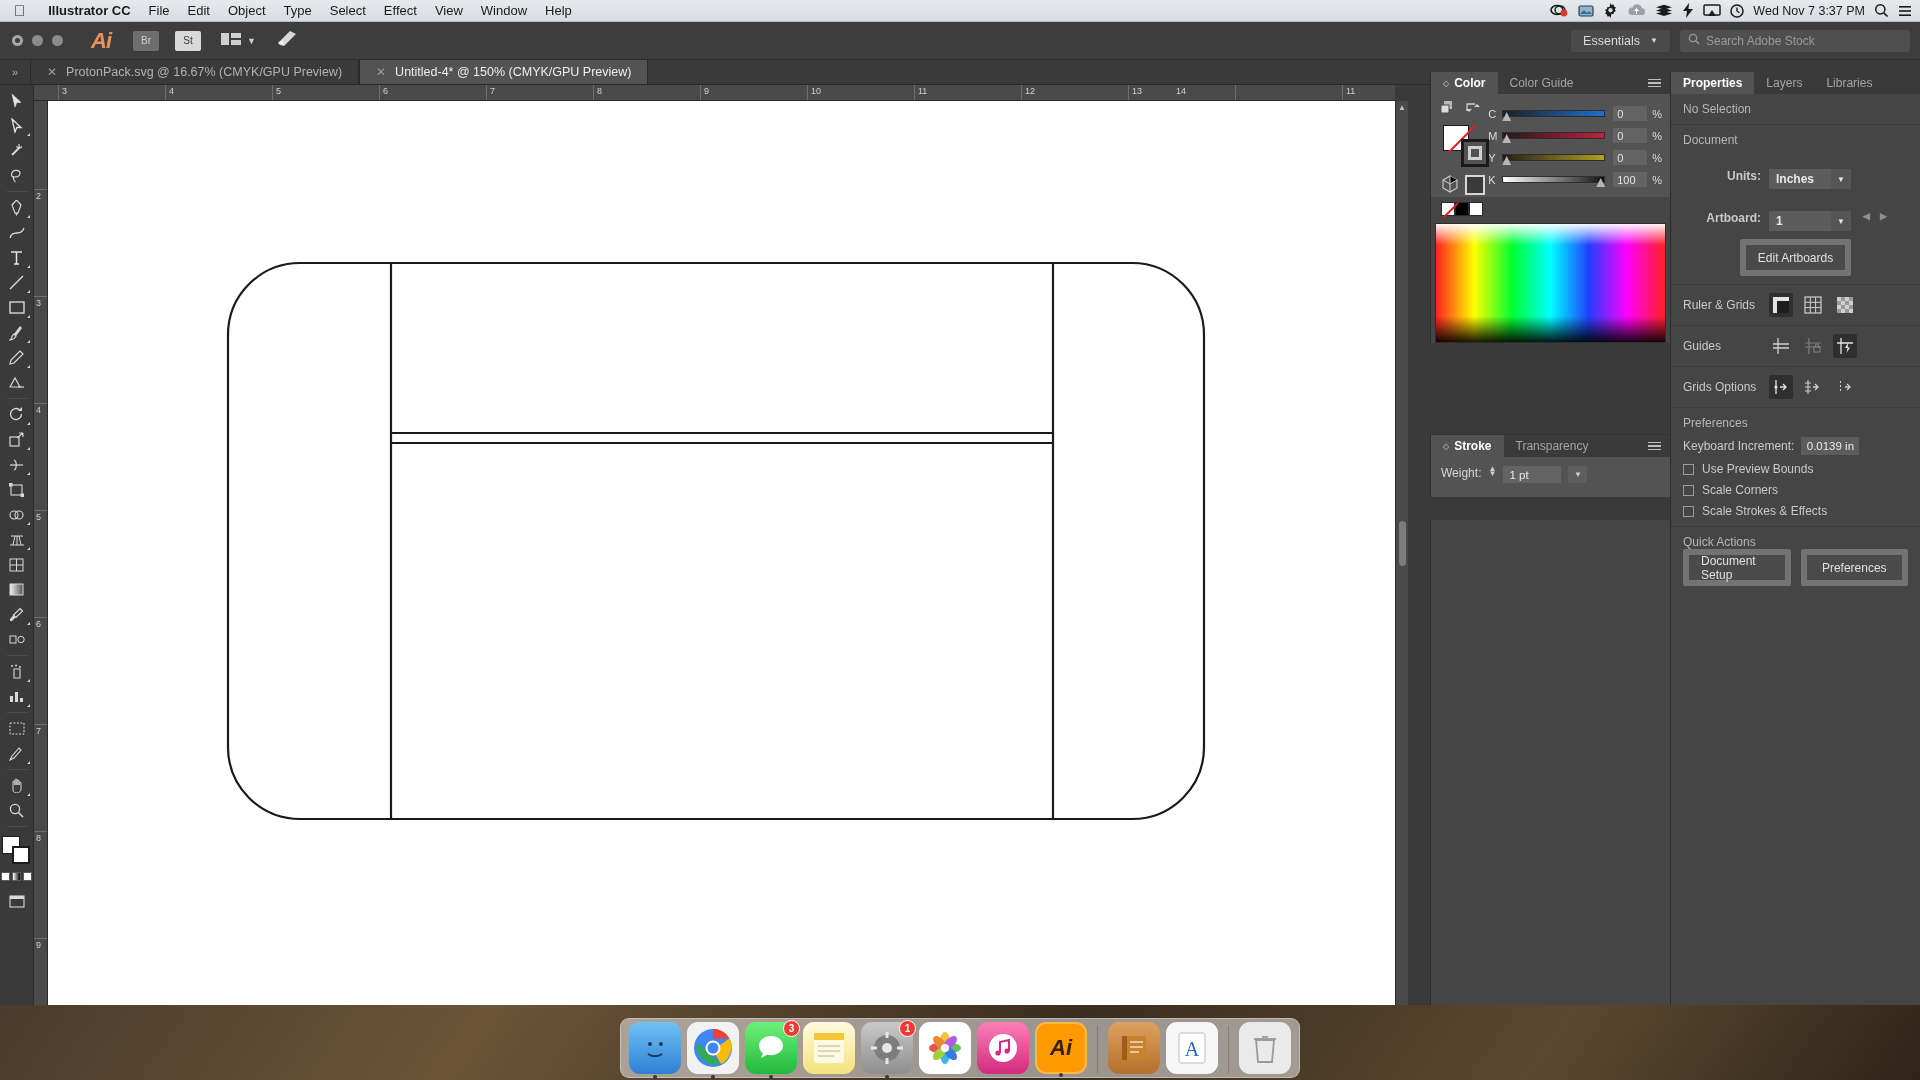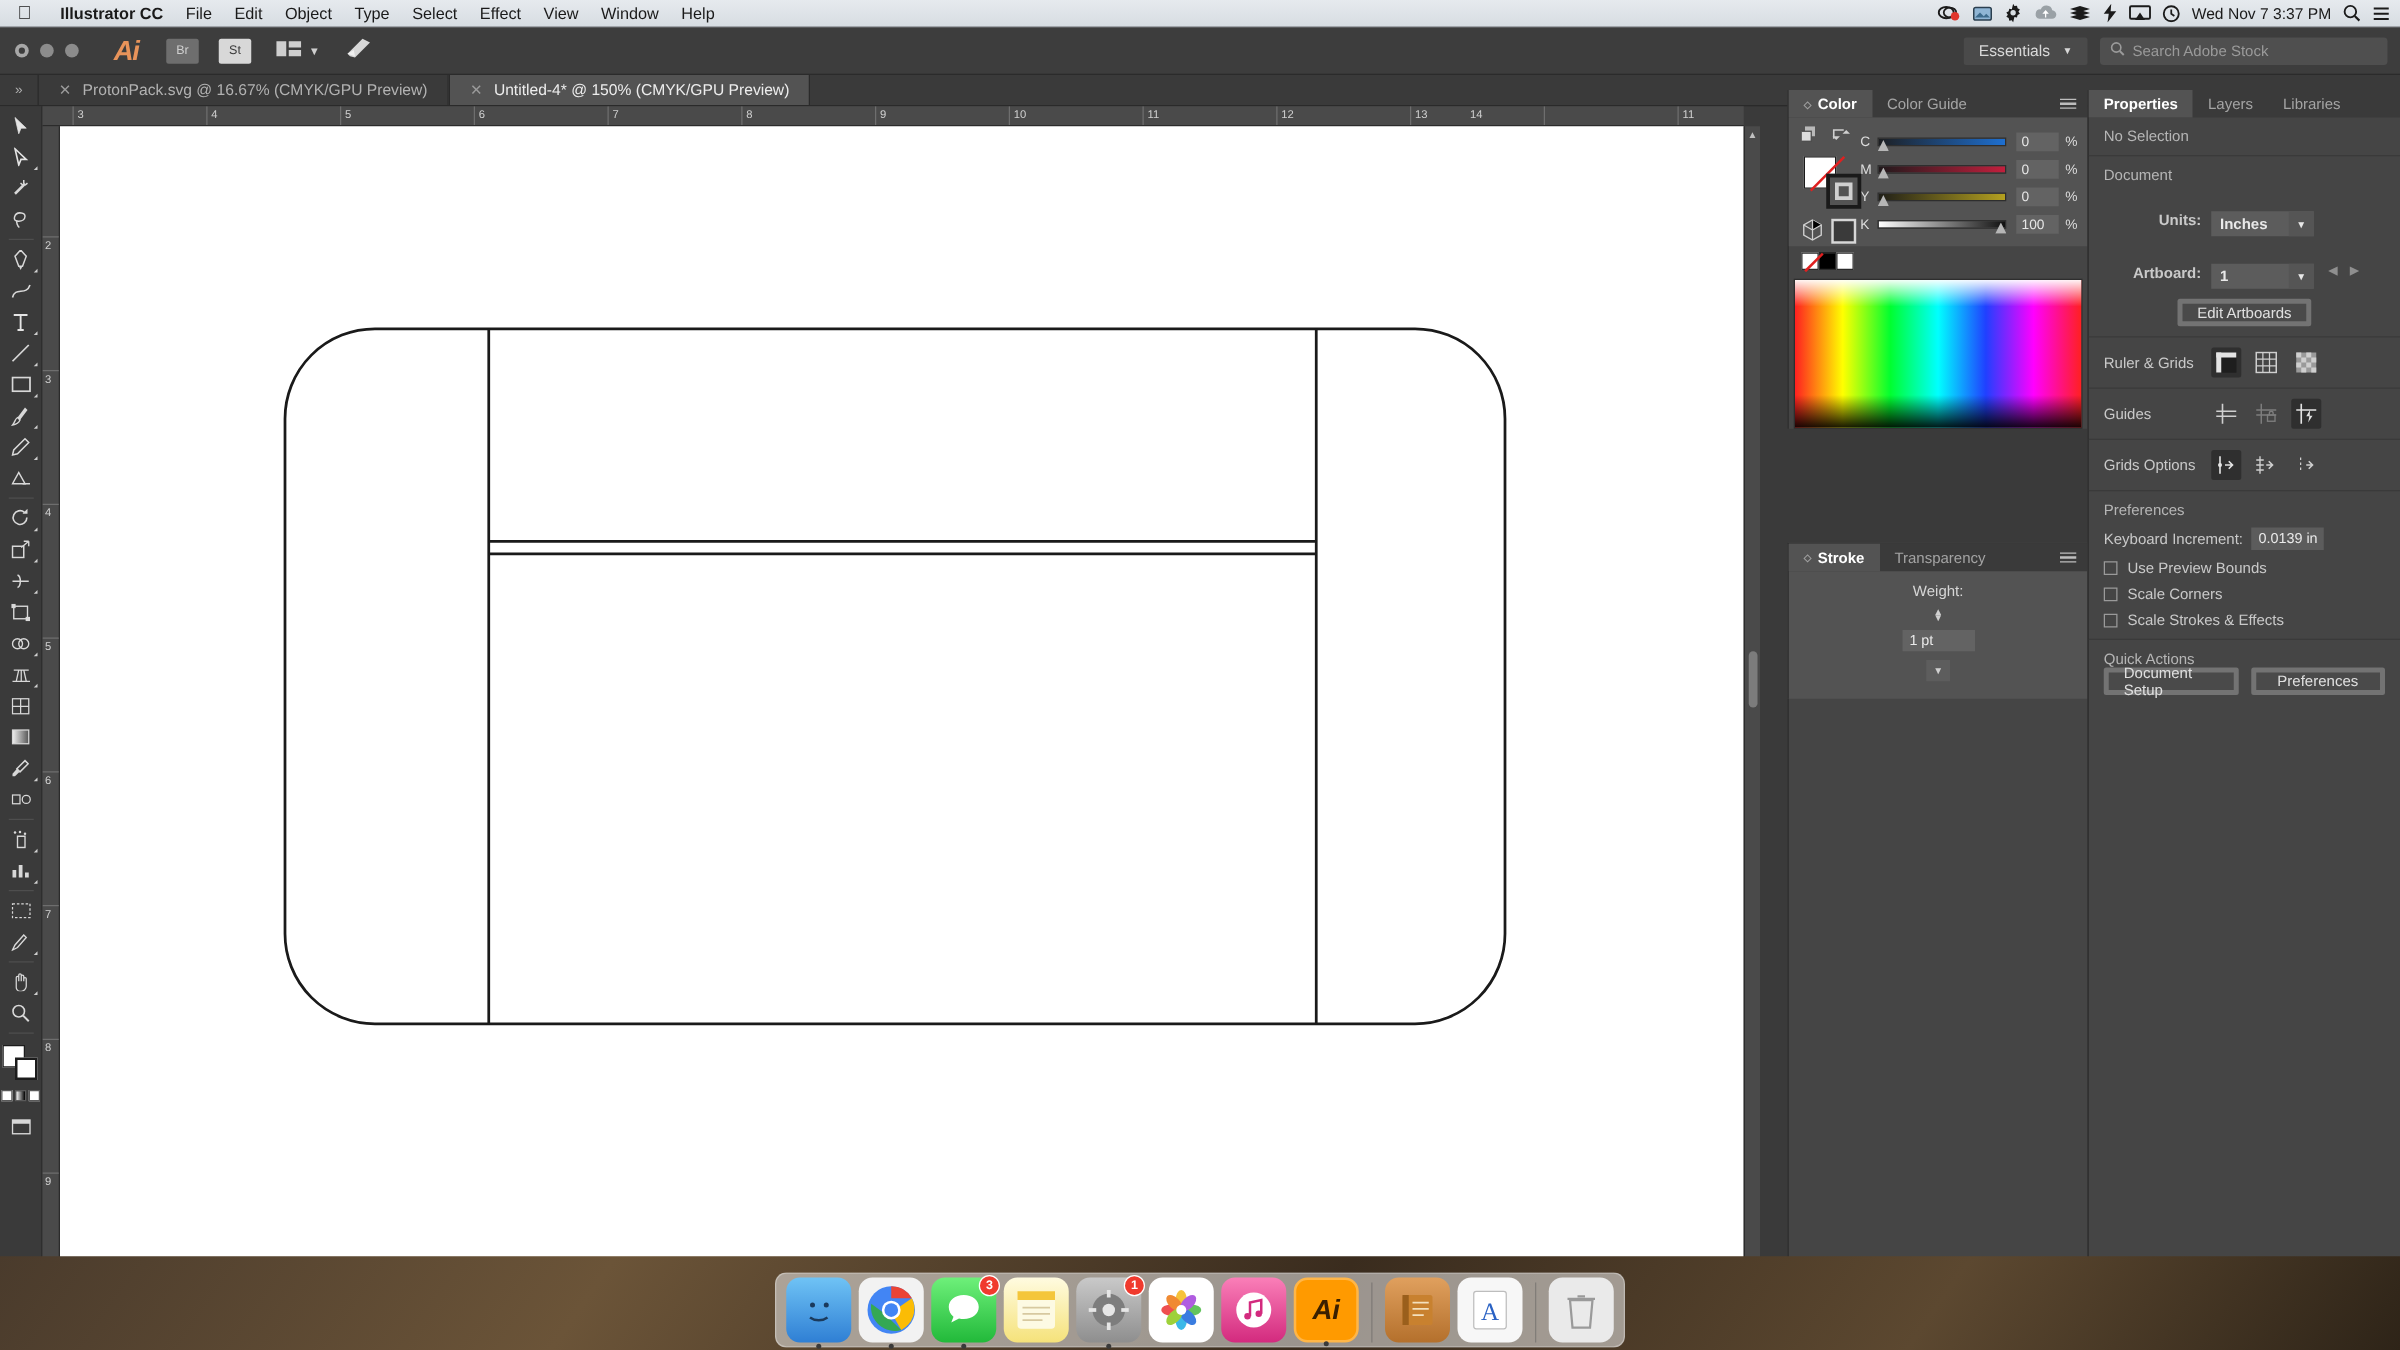--- a/index.html
+++ b/index.html
@@ -173,21 +173,21 @@
       background:
        linear-gradient(to bottom, rgba(255,255,255,.95) 0%, rgba(255,255,255,0) 18%, rgba(0,0,0,0) 78%, rgba(0,0,0,.9) 100%),
        linear-gradient(to right,#ff2020,#ffff00,#00ff30,#00ffff,#2040ff,#ff00ff,#ff2020);
   }
 
   
   .dock-stroke {
     position:absolute; top:434px; right:250px; width:240px; background:#535353;
     border-left:1px solid #2b2b2b; border-top:1px solid #333;
   }
-  .stroke-body { padding:9px 10px 14px 10px; display:flex; align-items:center; gap:7px;flex-direction:column;}
+  .stroke-body { padding:9px 10px 14px 10px; display:flex; align-items:flex-start; gap:7px;}
   .stroke-body .lbl { font-size:12px; color:#d6d6d6; }
   .stepper { display:flex; flex-direction:column; line-height:5px; color:#d0d0d0; font-size:8px;}
   .wt-box { width:58px; height:17px; background:#636363; color:#eaeaea; font-size:11.5px;
             display:flex; align-items:center; padding-left:6px;}
   .wt-chev { width:19px; height:17px; background:#5d5d5d; display:flex; align-items:center;
              justify-content:center; font-size:8px; color:#d0d0d0;}
   .dock-filler { position:absolute; top:520px; right:250px; width:240px; bottom:0; background:#454545;
                  border-left:1px solid #2b2b2b; }
 
   
@@ -201,21 +201,21 @@
   .row { display:flex; align-items:flex-start; margin-top:22px;font-weight:bold; }
   .row .rlabel { font-size:12px; color:#c9c9c9; text-align:right; width:78px; margin-right:8px;}
   .select {
     width:82px; height:20px; background:#5c5c5c; color:#e8e8e8; font-size:12px;
     display:flex; align-items:center; padding-left:7px; position:relative;
   }
   .select .cv { position:absolute; right:0; top:0; width:20px; height:20px; background:#555;
                 display:flex; align-items:center; justify-content:center; font-size:8px;}
   .arrows { display:flex; gap:10px; margin-left:12px; color:#8f8f8f; font-size:9px;}
   .btn {
-    height:22px; border:4px solid #737373; background:#4a4a4a; color:#e0e0e0; font-size:12px;
+    height:37px; border:6px solid #737373; background:#4a4a4a; color:#e0e0e0; font-size:12px;
     display:inline-flex; align-items:center; justify-content:center; padding:0 12px; border-radius:2px;
   }
   .centered { display:flex; justify-content:center; margin-top:8px; }
   .icon-row { display:flex; align-items:center; }
   .icon-row .rlabel { width:78px; text-align:left; margin-right:0; font-size:12px; color:#c9c9c9;}
   .ibtn { width:24px; height:24px; margin-left:8px; display:flex; align-items:center;
           justify-content:center; border-radius:2px; }
   .ibtn.on { background:#2f2f2f; }
   .kbd-row { display:flex; align-items:center; margin-top:7px;}
   .kbd-row .rlabel { width:auto; text-align:left; font-size:12px; color:#c9c9c9; margin-right:7px;}

